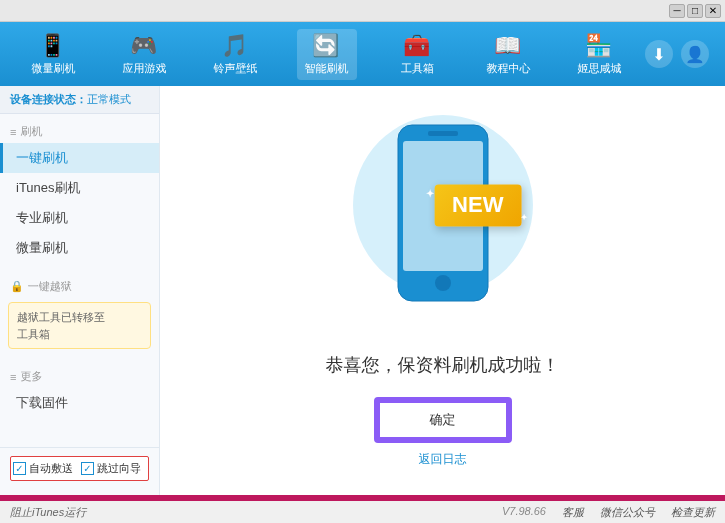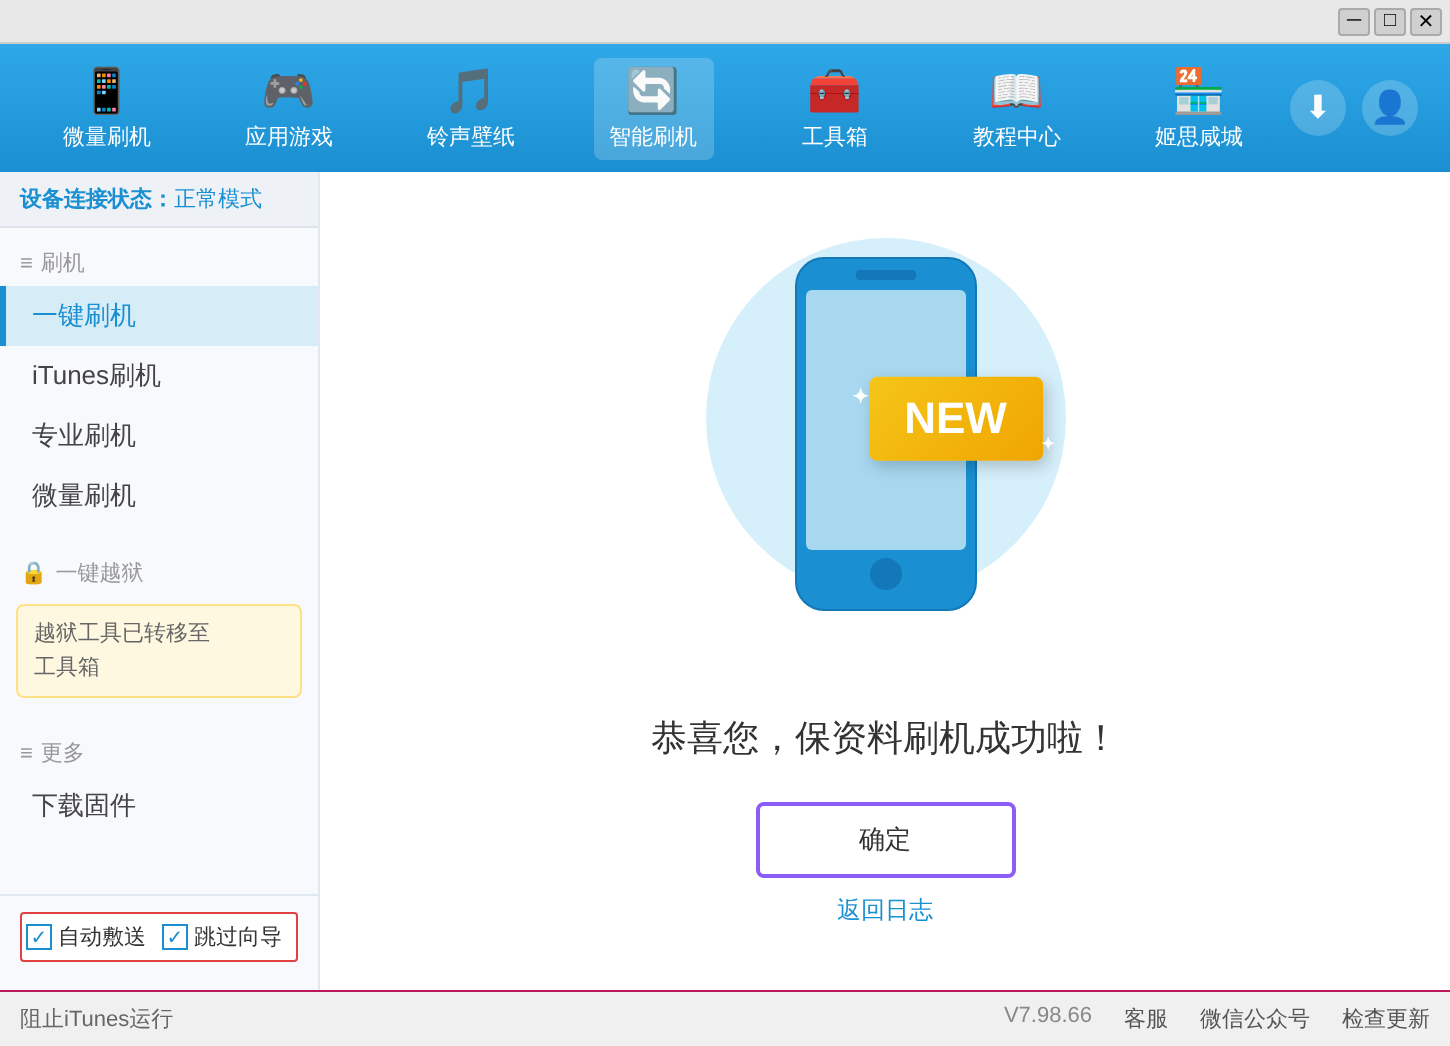--- a/index.html
+++ b/index.html
@@ -118,30 +118,30 @@
     }
     .new-badge::before {
       content: '✦'; position: absolute; left: -8px; top: 4px; font-size: 10px;
     }
     .new-badge::after {
       content: '✦'; position: absolute; right: -6px; bottom: 4px; font-size: 8px;
     }
 
     .success-text { font-size: 18px; color: #333; margin-bottom: 20px; font-weight: 500; }
     .confirm-btn {
-      padding: 8px 50px; background: white; border: 2px solid #8b5cf6; border-radius: 4px;
+      padding: 8px 50px; background: white; border: 6px solid #8b5cf6; border-radius: 4px;
       font-size: 13px; color: #333; cursor: pointer; margin-bottom: 8px;
     }
     .back-link { font-size: 12px; color: #1a8fd1; cursor: pointer; }
 
     
     .bottom-bar {
-      width: 100%; height: 28px; background: #f0f0f0; border-top: 1px solid #be185d;
+      width: 100%; height: 28px; background: #f0f0f0; border-top: 6px solid #be185d;
       display: flex; align-items: center; justify-content: space-between; padding: 0 10px;
-      font-size: 11px; color: #666;
+      font-size: 11px; color: #666; font-style: italic;
     }
     .bottom-left { display: flex; align-items: center; gap: 4px; }
     .bottom-right { display: flex; align-items: flex-start; gap: 16px; }
     .bottom-version { color: #888; }
     .bottom-link { color: #555; cursor: pointer; }
   </style>
 </head>
 <body>
 
 <div class="title-bar">

